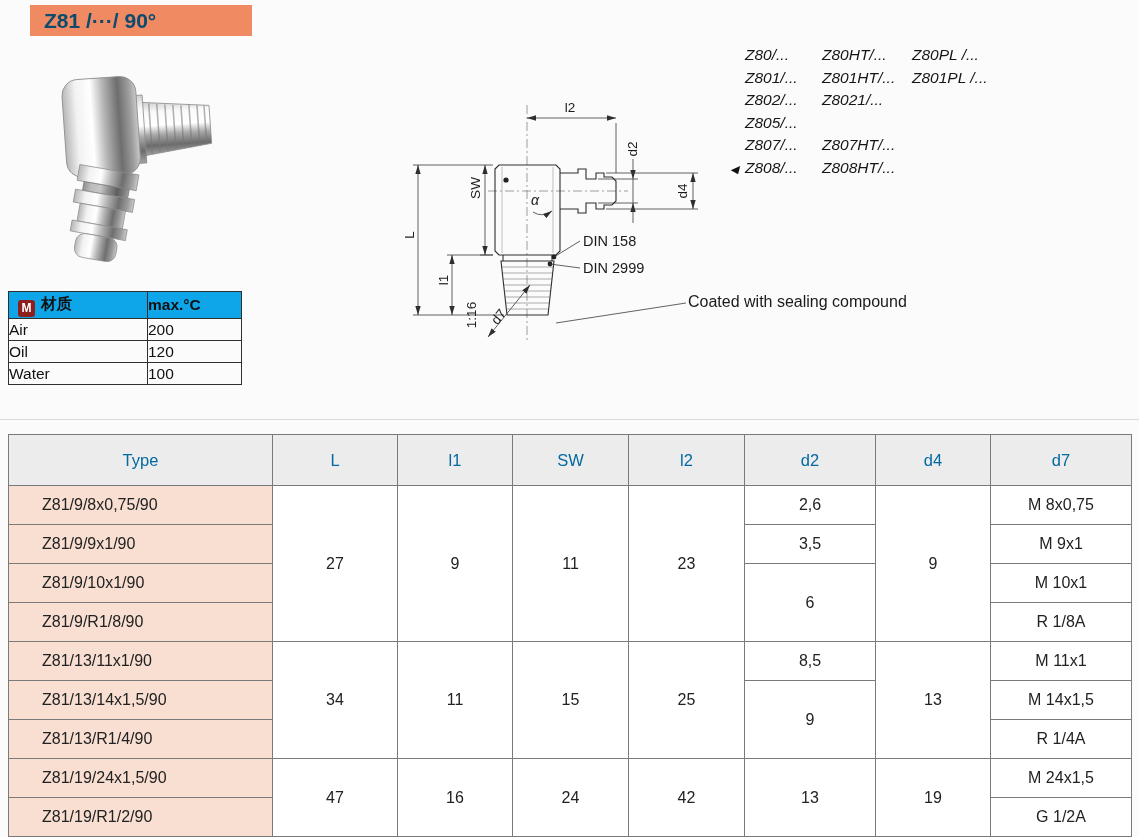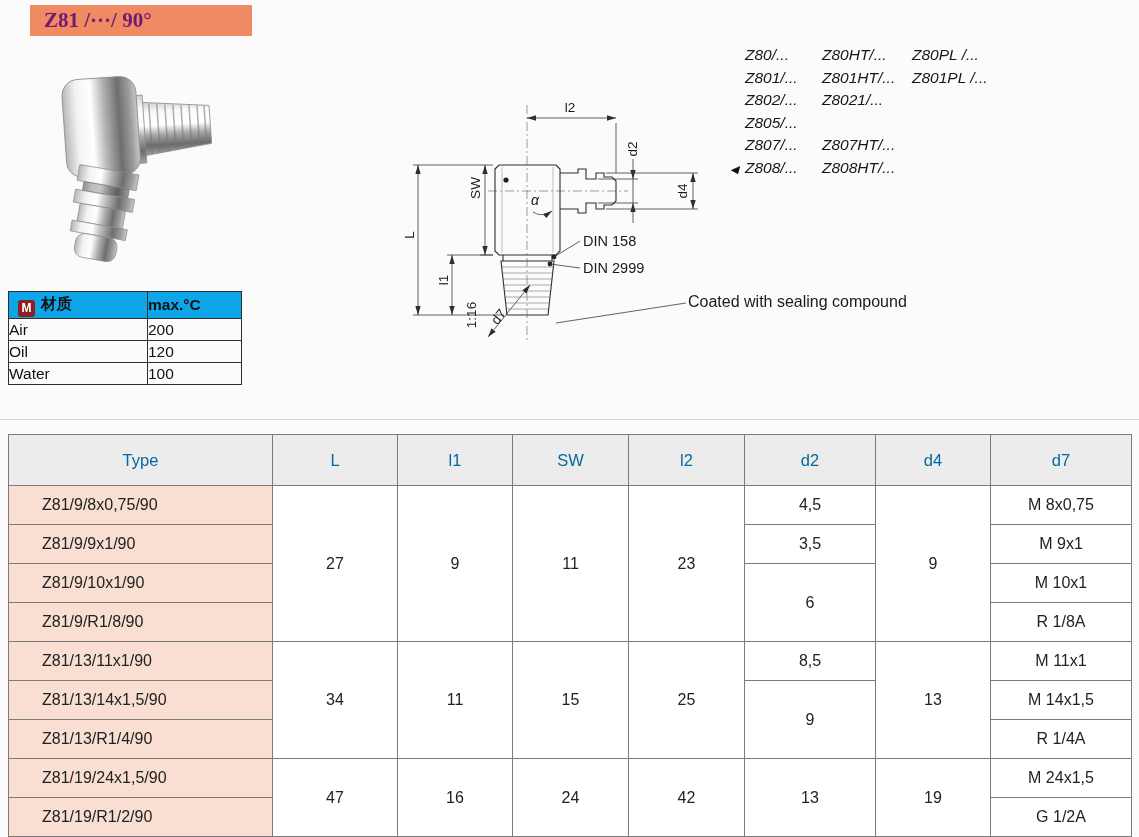--- a/index.html
+++ b/index.html
@@ -1,21 +1,21 @@
 <!DOCTYPE html>
 <html><head>
 <meta charset="utf-8">
 <style>
   html,body{margin:0;padding:0;background:#fff;}
   .page{position:relative;width:1139px;height:837px;background:#fbfbfb;overflow:hidden;
         font-family:"Liberation Sans",sans-serif;color:#1a1a1a;}
 
   
   .title-badge{position:absolute;left:30px;top:5px;width:208px;height:31px;background:#ef8a63;
-               color:#701a75;font-size:21px;font-weight:bold;line-height:31px;padding-left:14px;font-family:Liberation Serif, serif;}
+               color:#0c4a6e;font-size:21px;font-weight:bold;line-height:31px;padding-left:14px;}
 
   
   .photo{position:absolute;left:16px;top:52px;}
 
   
   .mat-table{position:absolute;left:8px;top:291px;width:233px;border-collapse:collapse;
              table-layout:fixed;font-size:15.5px;color:#111;}
   .mat-table th,.mat-table td{border:1px solid #2f2f2f;padding:0;text-align:left;height:21px;background:#fbfbfb;}
   .mat-table th{height:26px;background:#0ea5e9;font-weight:bold;}
   .mat-table th.h1{text-align:left;padding-left:9px;}
@@ -285,21 +285,21 @@
         <th>d7</th>
       </tr>
     </thead>
     <tbody>
       <tr>
         <td class="type">Z81/9/8x0,75/90</td>
         <td rowspan="4">27</td>
         <td rowspan="4">9</td>
         <td rowspan="4">11</td>
         <td rowspan="4">23</td>
-        <td>4,5</td>
+        <td>2,6</td>
         <td rowspan="4">9</td>
         <td>M 8x0,75</td>
       </tr>
       <tr>
         <td class="type">Z81/9/9x1/90</td>
         <td>3,5</td>
         <td>M 9x1</td>
       </tr>
       <tr>
         <td class="type">Z81/9/10x1/90</td>

